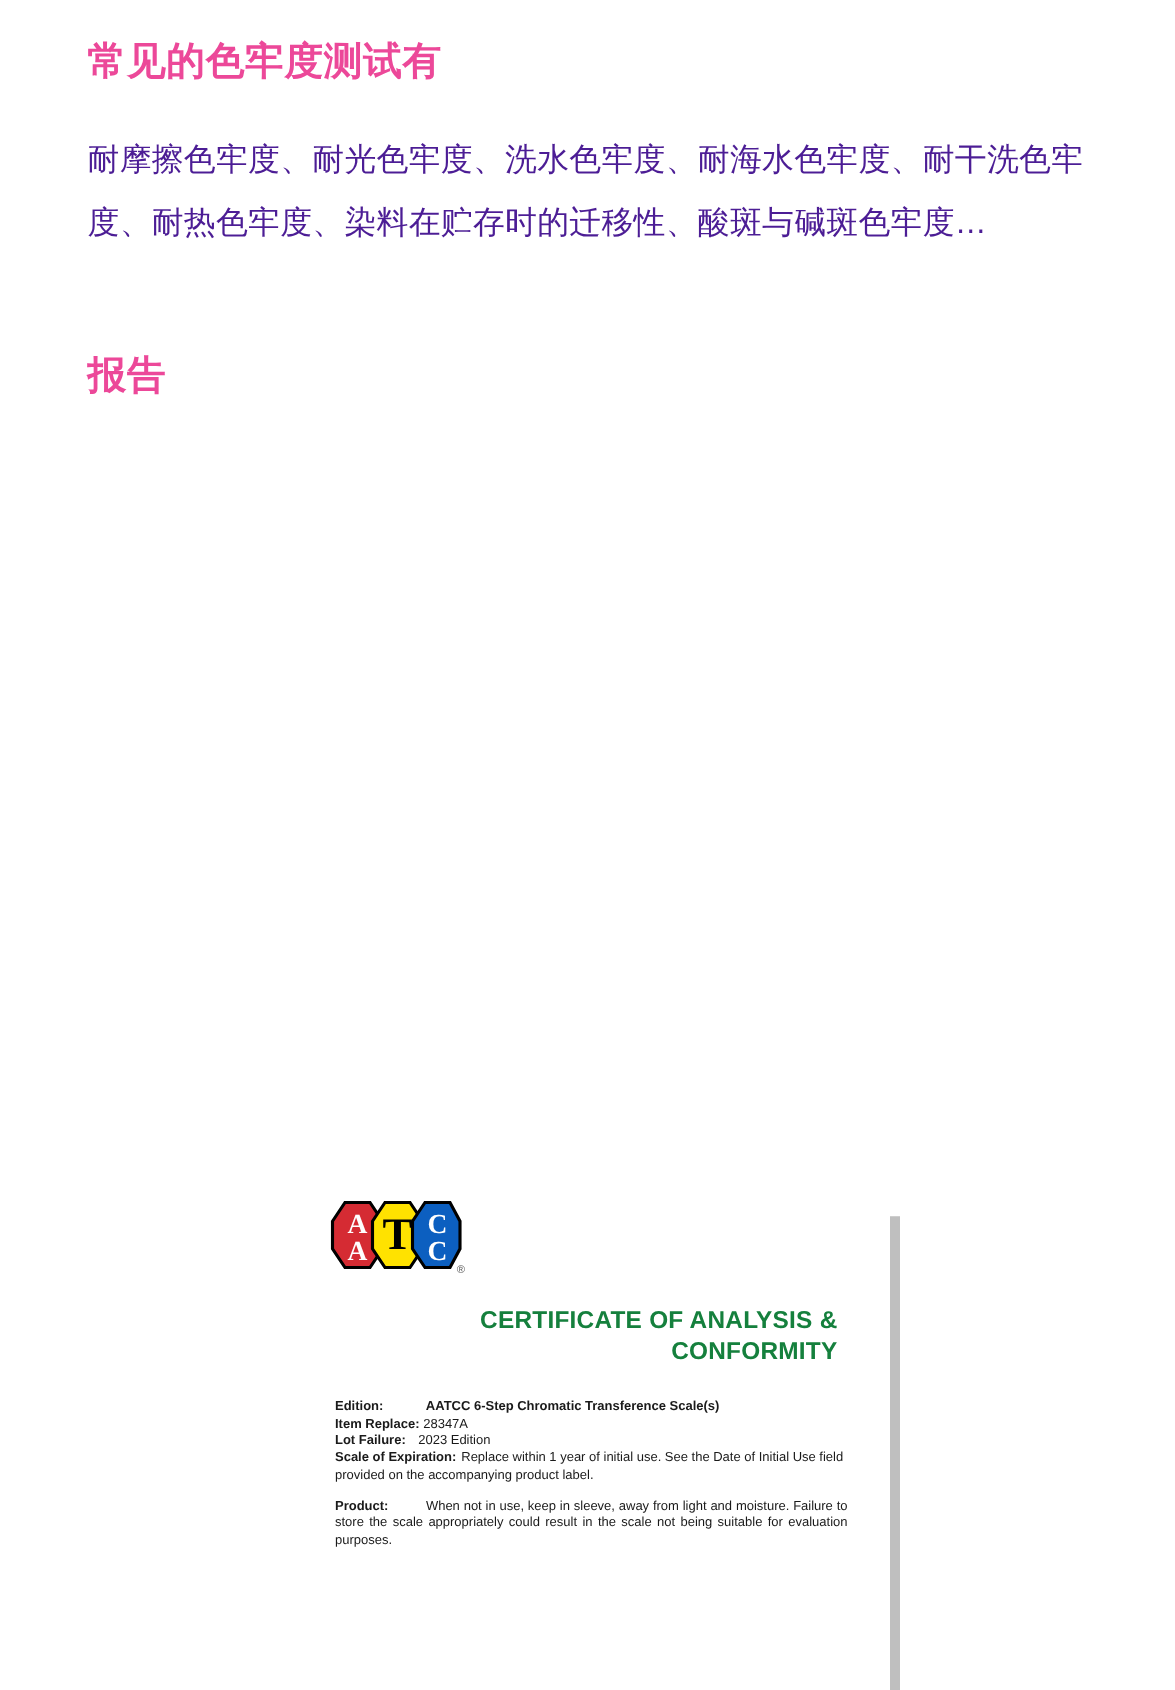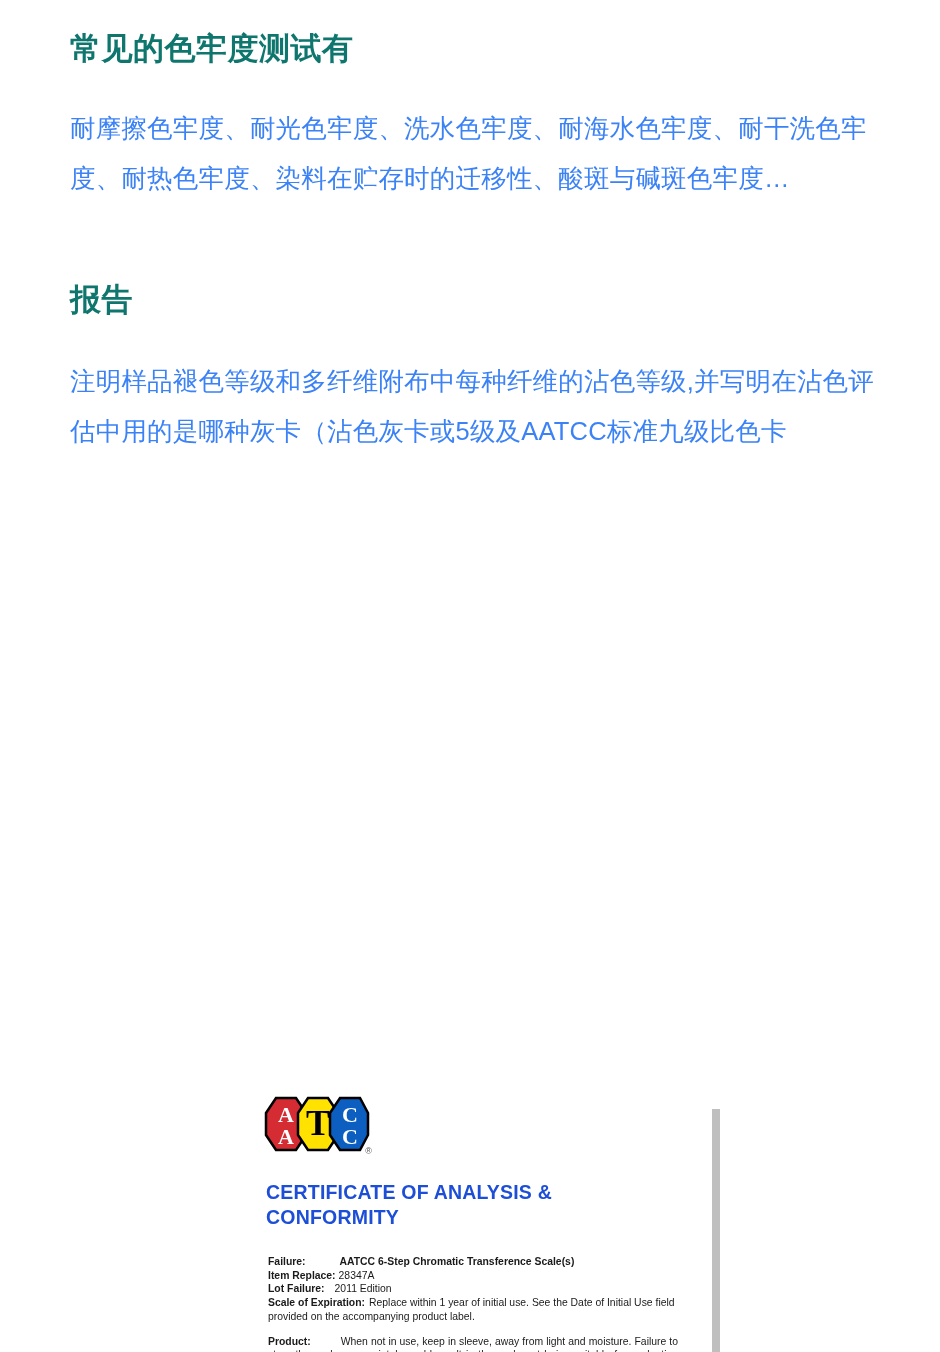--- a/index.html
+++ b/index.html
@@ -18,34 +18,34 @@
 
   .article {
     padding: 30px 66px 0 70px;
     box-sizing: border-box;
   }
 
   .section-heading {
     font-size: 31px;
     font-weight: bold;
     line-height: 1.25;
-    color: #0f766e;
+    color: #ec4899;
     margin: 0 0 34px 0;
     letter-spacing: 0.5px;
   }
 
   .section-heading.second {
     margin-top: 78px;
     margin-bottom: 36px;
   }
 
   .body-paragraph {
     font-size: 25.5px;
     line-height: 50px;
-    color: #3b82f6;
+    color: #4c1d95;
     margin: 0;
     letter-spacing: 0.2px;
     word-break: break-word;
   }
 
   
   .cert-wrap {
     position: relative;
     margin-top: 58px;
     width: 940px;
@@ -84,25 +84,25 @@
     position: absolute;
     right: -2px;
     bottom: 0px;
     font-size: 9px;
     color: #555;
     line-height: 1;
   }
 
   
   .cert-title {
-    text-align: left;
+    text-align: right;
     font-size: 19.5px;
     font-weight: bold;
     line-height: 1.32;
-    color: #1d4ed8;
+    color: #15803d;
     margin: 24px 14px 0 6px;
     letter-spacing: 0.2px;
   }
 
   
   .cert-body {
     margin-top: 24px;
     font-size: 10.4px;
     line-height: 1.32;
     color: #1a1a1a;
@@ -125,21 +125,20 @@
 <body>
 
 <div class="article">
 
   <h2 class="section-heading">常见的色牢度测试有</h2>
 
   <p class="body-paragraph">耐摩擦色牢度、耐光色牢度、洗水色牢度、耐海水色牢度、耐干洗色牢度、耐热色牢度、染料在贮存时的迁移性、酸斑与碱斑色牢度…</p>
 
   <h2 class="section-heading second">报告</h2>
 
-  <p class="body-paragraph">注明样品褪色等级和多纤维附布中每种纤维的沾色等级,并写明在沾色评估中用的是哪种灰卡（沾色灰卡或5级及AATCC标准九级比色卡</p>
 
 </div>
 
 <div class="cert-wrap">
 
   <div class="cert-shadow"></div>
 
   <div class="cert-page">
 
     <div class="logo-block">
@@ -161,23 +160,23 @@
     </div>
 
     <div class="cert-title">
       <div>CERTIFICATE OF ANALYSIS &amp;</div>
       <div>CONFORMITY</div>
     </div>
 
     <div class="cert-body">
 
       <p>
-        <span class="field-line"><b class="lbl">Failure:</b><span class="gap-d"></span><b>AATCC 6-Step Chromatic Transference Scale(s)</b></span><br>
+        <span class="field-line"><b class="lbl">Edition:</b><span class="gap-d"></span><b>AATCC 6-Step Chromatic Transference Scale(s)</b></span><br>
         <span class="field-line"><b class="lbl">Item Replace:</b><span class="gap-c"></span><span>28347A</span></span><br>
-        <span class="field-line"><b class="lbl">Lot Failure:</b><span class="gap-e"></span><span>2011 Edition</span></span><br>
+        <span class="field-line"><b class="lbl">Lot Failure:</b><span class="gap-e"></span><span>2023 Edition</span></span><br>
         <b class="lbl">Scale of Expiration:</b><span class="gap-b"></span><span>Replace within 1 year of initial use. See the Date of Initial Use field provided on the accompanying product label.</span>
       </p>
 
       <p class="justified">
         <b class="lbl">Product:</b><span class="gap-a"></span><span>When not in use, keep in sleeve, away from light and moisture. Failure to store the scale appropriately could result in the scale not being suitable for evaluation purposes.</span>
       </p>
 
     </div>
 
   </div>

